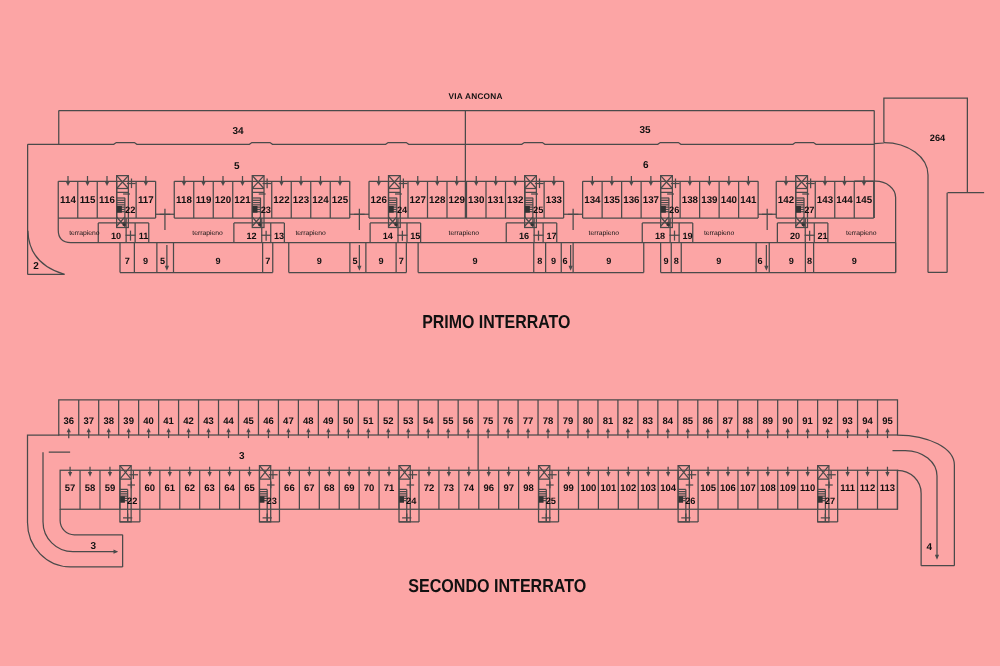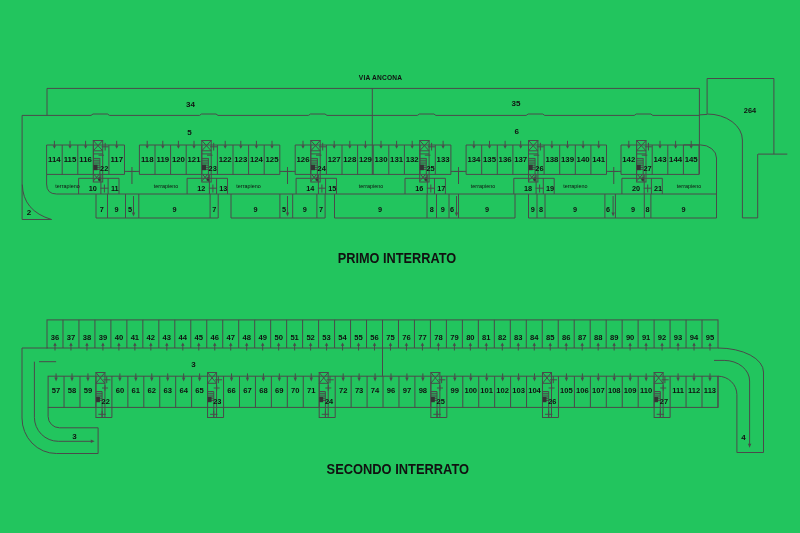--- a/index.html
+++ b/index.html
@@ -1,16 +1,16 @@
 <!DOCTYPE html>
 <html><head>
 <meta charset="utf-8">
 <style>
 html,body{margin:0;padding:0;background:#ffffff;}
-#page{position:relative;width:800px;height:533px;background:#22c55e;overflow:hidden;}
+#page{position:relative;width:800px;height:533px;background:#fca5a5;overflow:hidden;}
 text{font-family:"Liberation Sans",sans-serif;}
 </style>
 </head>
 <body>
 <div id="page">
 <svg width="800" height="533" viewBox="0 0 800 533">
 <line x1="47.0" y1="88.4" x2="699.4" y2="88.4" stroke="#4a4a4a" stroke-width="1"></line>
 <line x1="47.0" y1="88.4" x2="47.0" y2="115.4" stroke="#4a4a4a" stroke-width="1"></line>
 <path d="M 22.1 115.4 L 47.0 115.4 L 91.0 115.4 L 93.0 114.0 L 107.5 114.0 L 109.5 115.4 L 199.5 115.4 L 201.5 114.0 L 216.0 114.0 L 218.0 115.4 L 308.5 115.4 L 310.5 114.0 L 325.0 114.0 L 327.0 115.4 L 417.4 115.4 L 419.4 114.0 L 433.9 114.0 L 435.9 115.4 L 526.2 115.4 L 528.2 114.0 L 542.7 114.0 L 544.7 115.4 L 634.3 115.4 L 636.3 114.0 L 650.8 114.0 L 652.8 115.4 L 699.4 115.4" stroke="#4a4a4a" stroke-width="1" fill="none"></path>
 <line x1="372.3" y1="88.4" x2="372.3" y2="174.4" stroke="#4a4a4a" stroke-width="1"></line>

